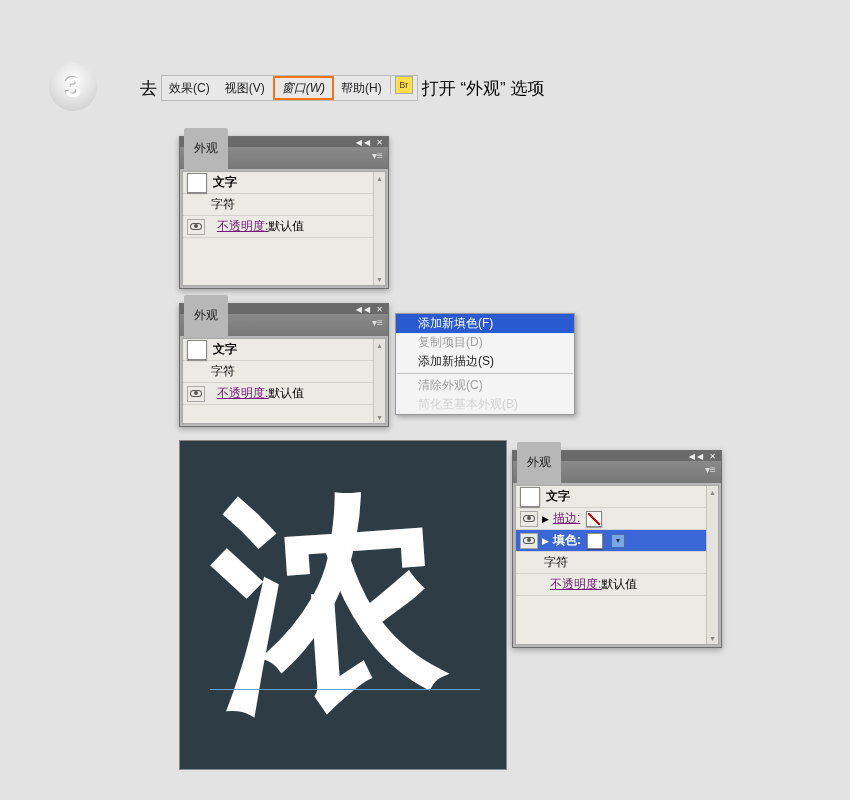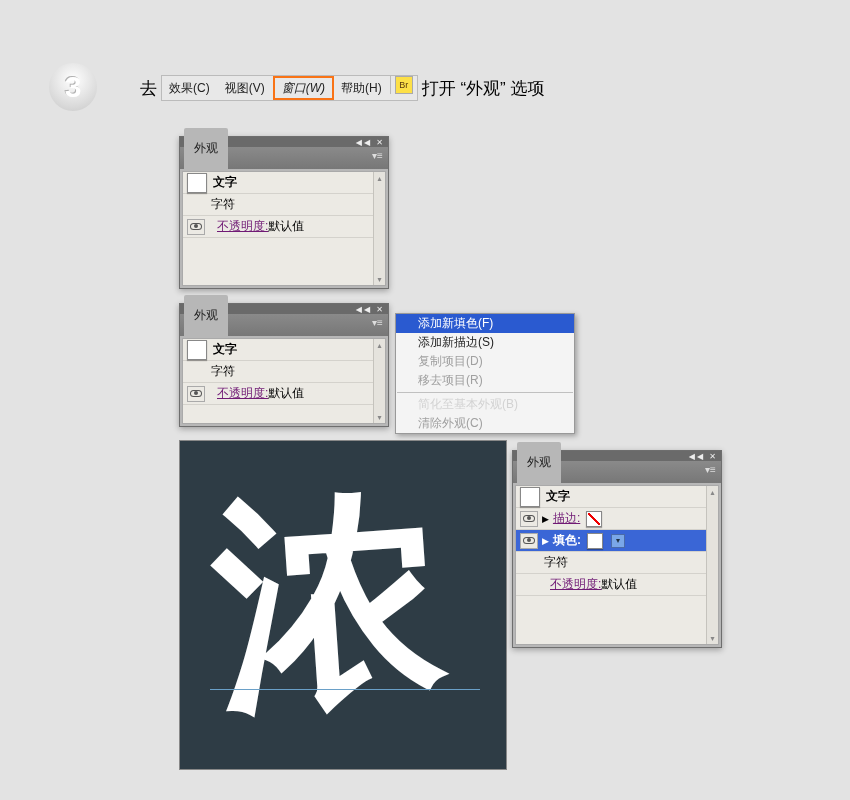--- a/index.html
+++ b/index.html
@@ -292,26 +292,25 @@
     </div>
     <div class="scrollbar">
         <div class="up">▴</div>
         <div class="down">▾</div>
       </div>
   </div>
 </div>
 
 <div class="context-menu" style="left:395px; top:313px;">
   <div class="context-item highlighted">添加新填色(F)</div>
+  <div class="context-item disabled">复制项目(D)</div>
   <div class="context-item">添加新描边(S)</div>
-  <div class="context-item disabled">复制项目(D)</div>
-  <div class="context-item disabled">移去项目(R)</div>
   <div class="context-sep"></div>
+  <div class="context-item disabled">清除外观(C)</div>
   <div class="context-item disabled" style="opacity:0.4">简化至基本外观(B)</div>
-  <div class="context-item disabled">清除外观(C)</div>
 </div>
 
 <div class="canvas" style="left:179px; top:440px; width:328px; height:330px;">
   <div class="canvas-char" style="left:35px; top:45px;">浓</div>
   <div class="baseline" style="left:30px; top:248px; width:270px;"></div>
 </div>
 
 <div class="panel" style="left:512px; top:450px; width:210px;">
   <div class="panel-top">
       <span class="collapse">◀◀ ✕</span>

